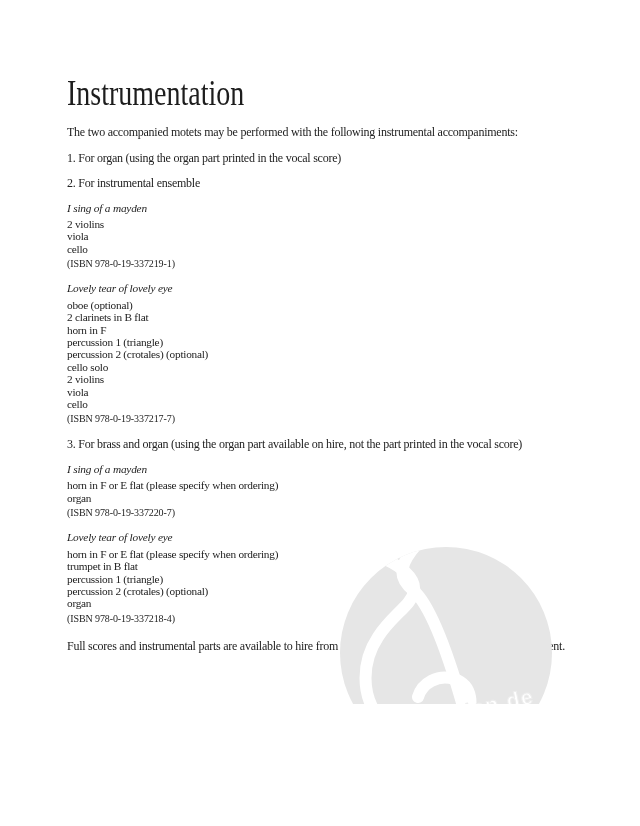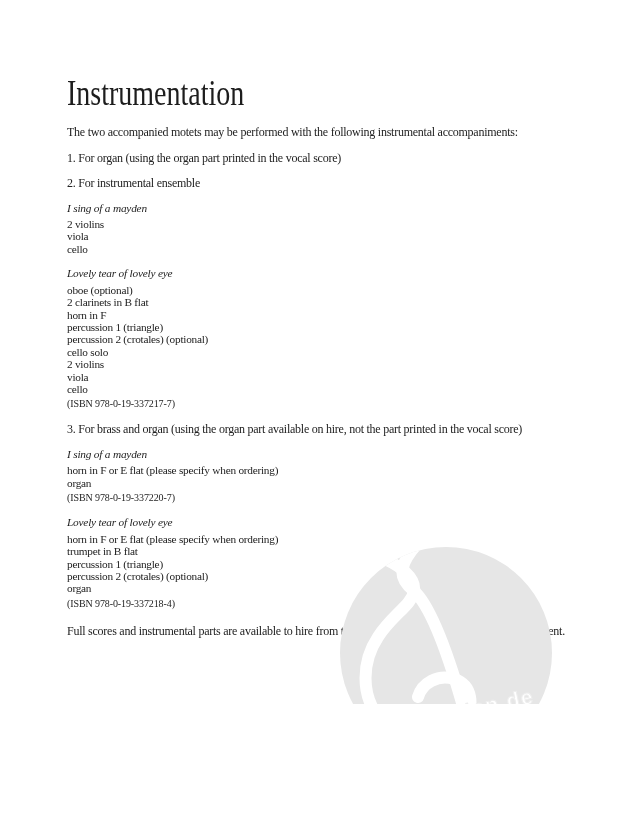--- a/index.html
+++ b/index.html
@@ -102,20 +102,21 @@
 
     <p class="para heading"><span class="b">2. For instrumental ensemble</span><span></span></p>
 
     <div class="work">
       <div class="song-title">I sing of a mayden</div>
       <div class="inst-list">
           <div class="inst-line">2 violins</div>
           <div class="inst-line">viola</div>
           <div class="inst-line">cello</div>
         </div>
+      <div class="isbn">(ISBN 978-0-19-337219-1)</div>
     </div>
 
     <div class="work">
       <div class="song-title">Lovely tear of lovely eye</div>
       <div class="inst-list">
           <div class="inst-line">oboe (optional)</div>
           <div class="inst-line">2 clarinets in B flat</div>
           <div class="inst-line">horn in F</div>
           <div class="inst-line">percussion 1 (triangle)</div>
           <div class="inst-line">percussion 2 (crotales) (optional)</div>

